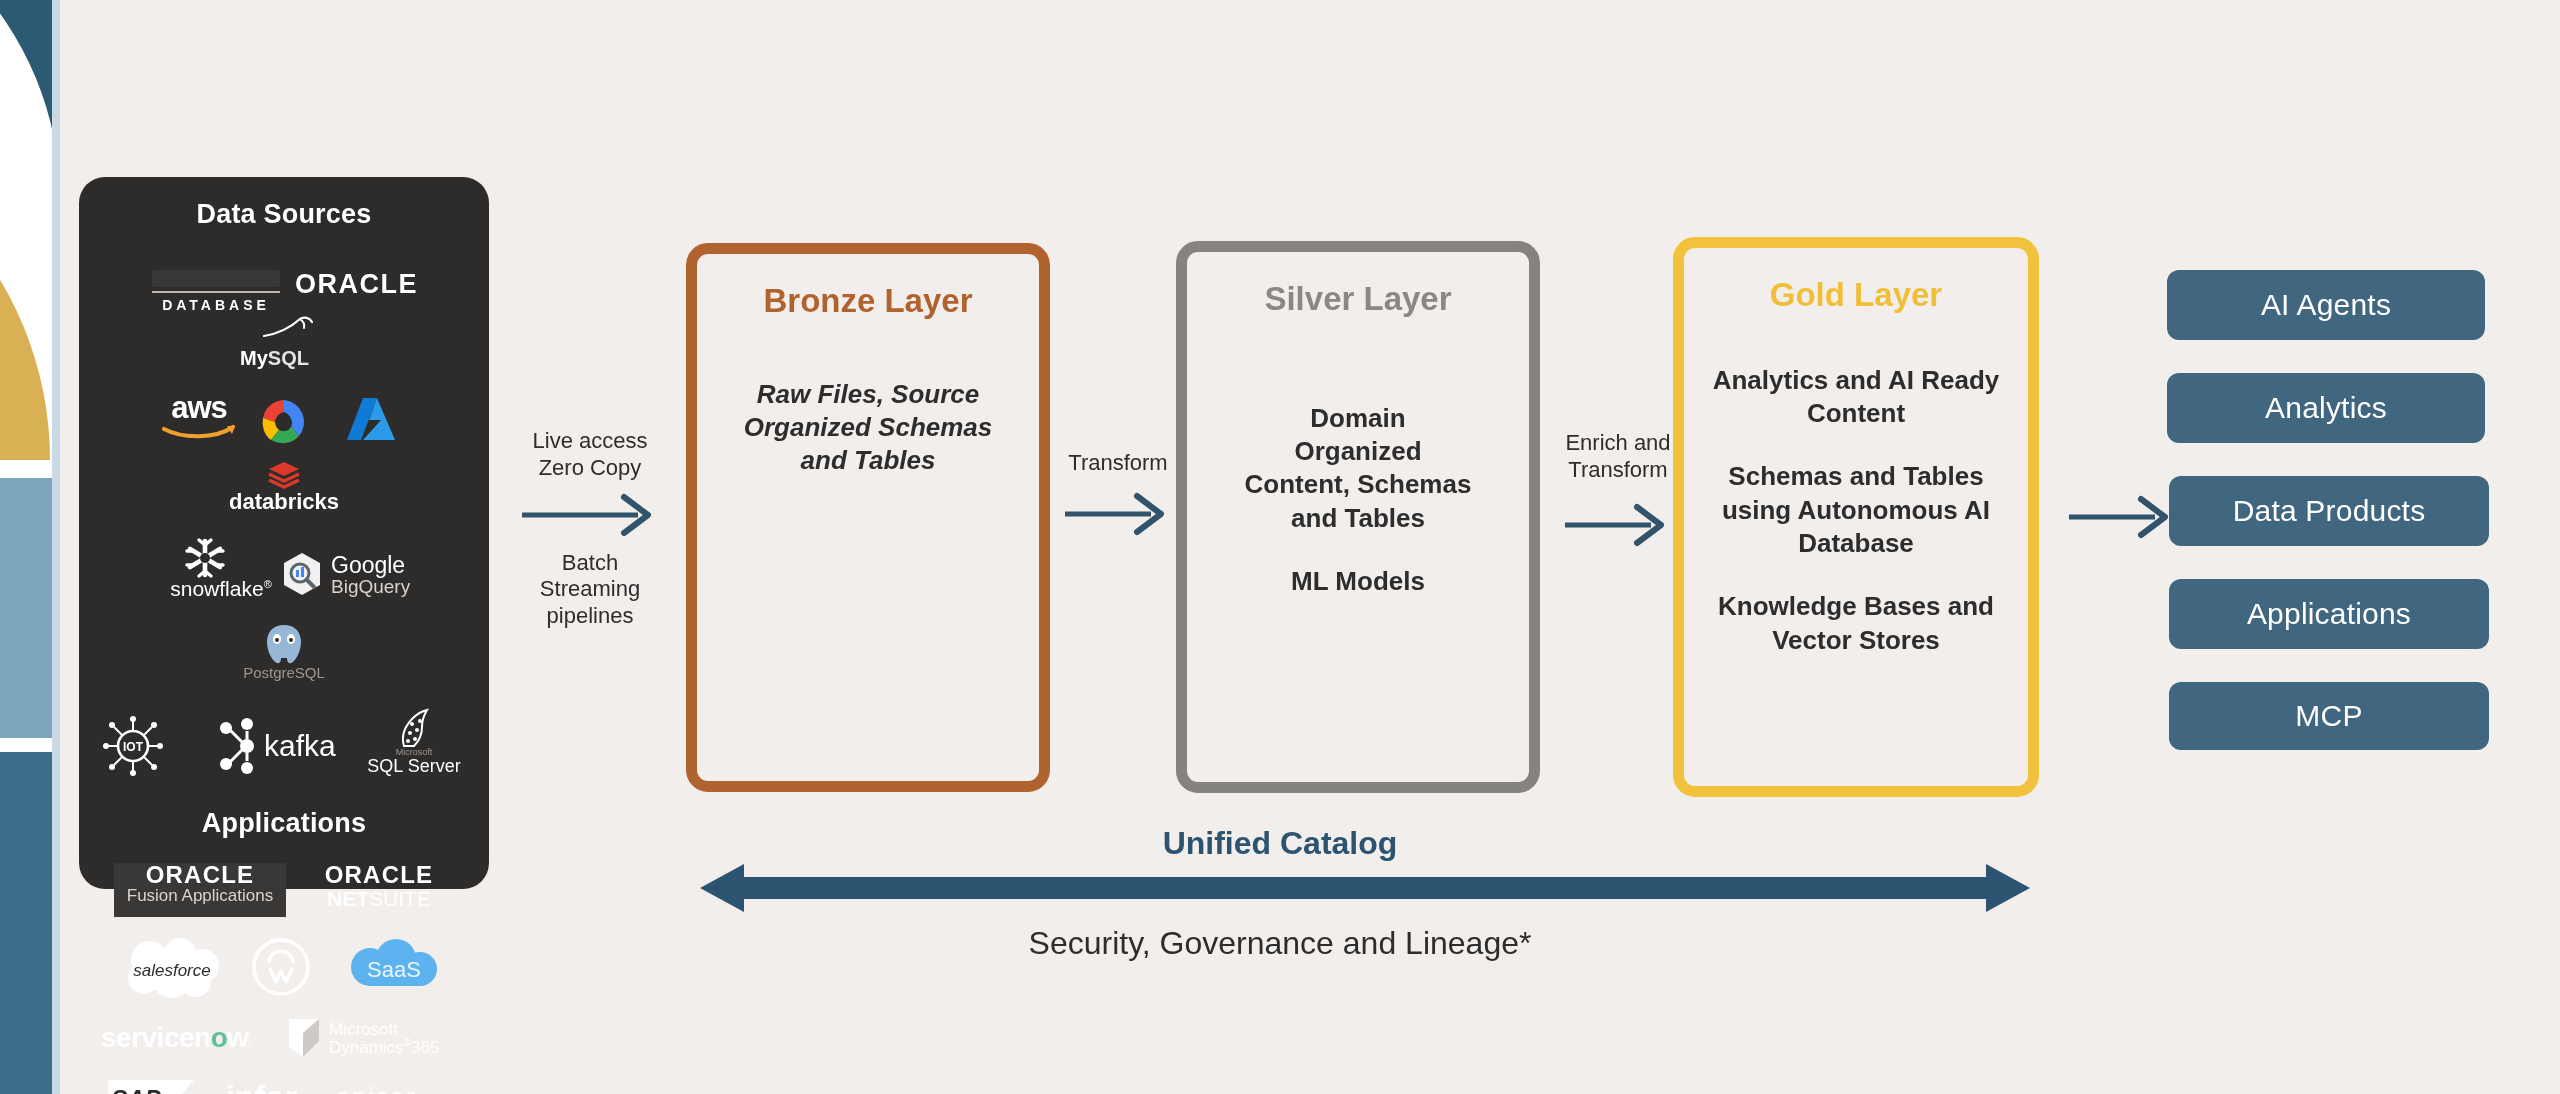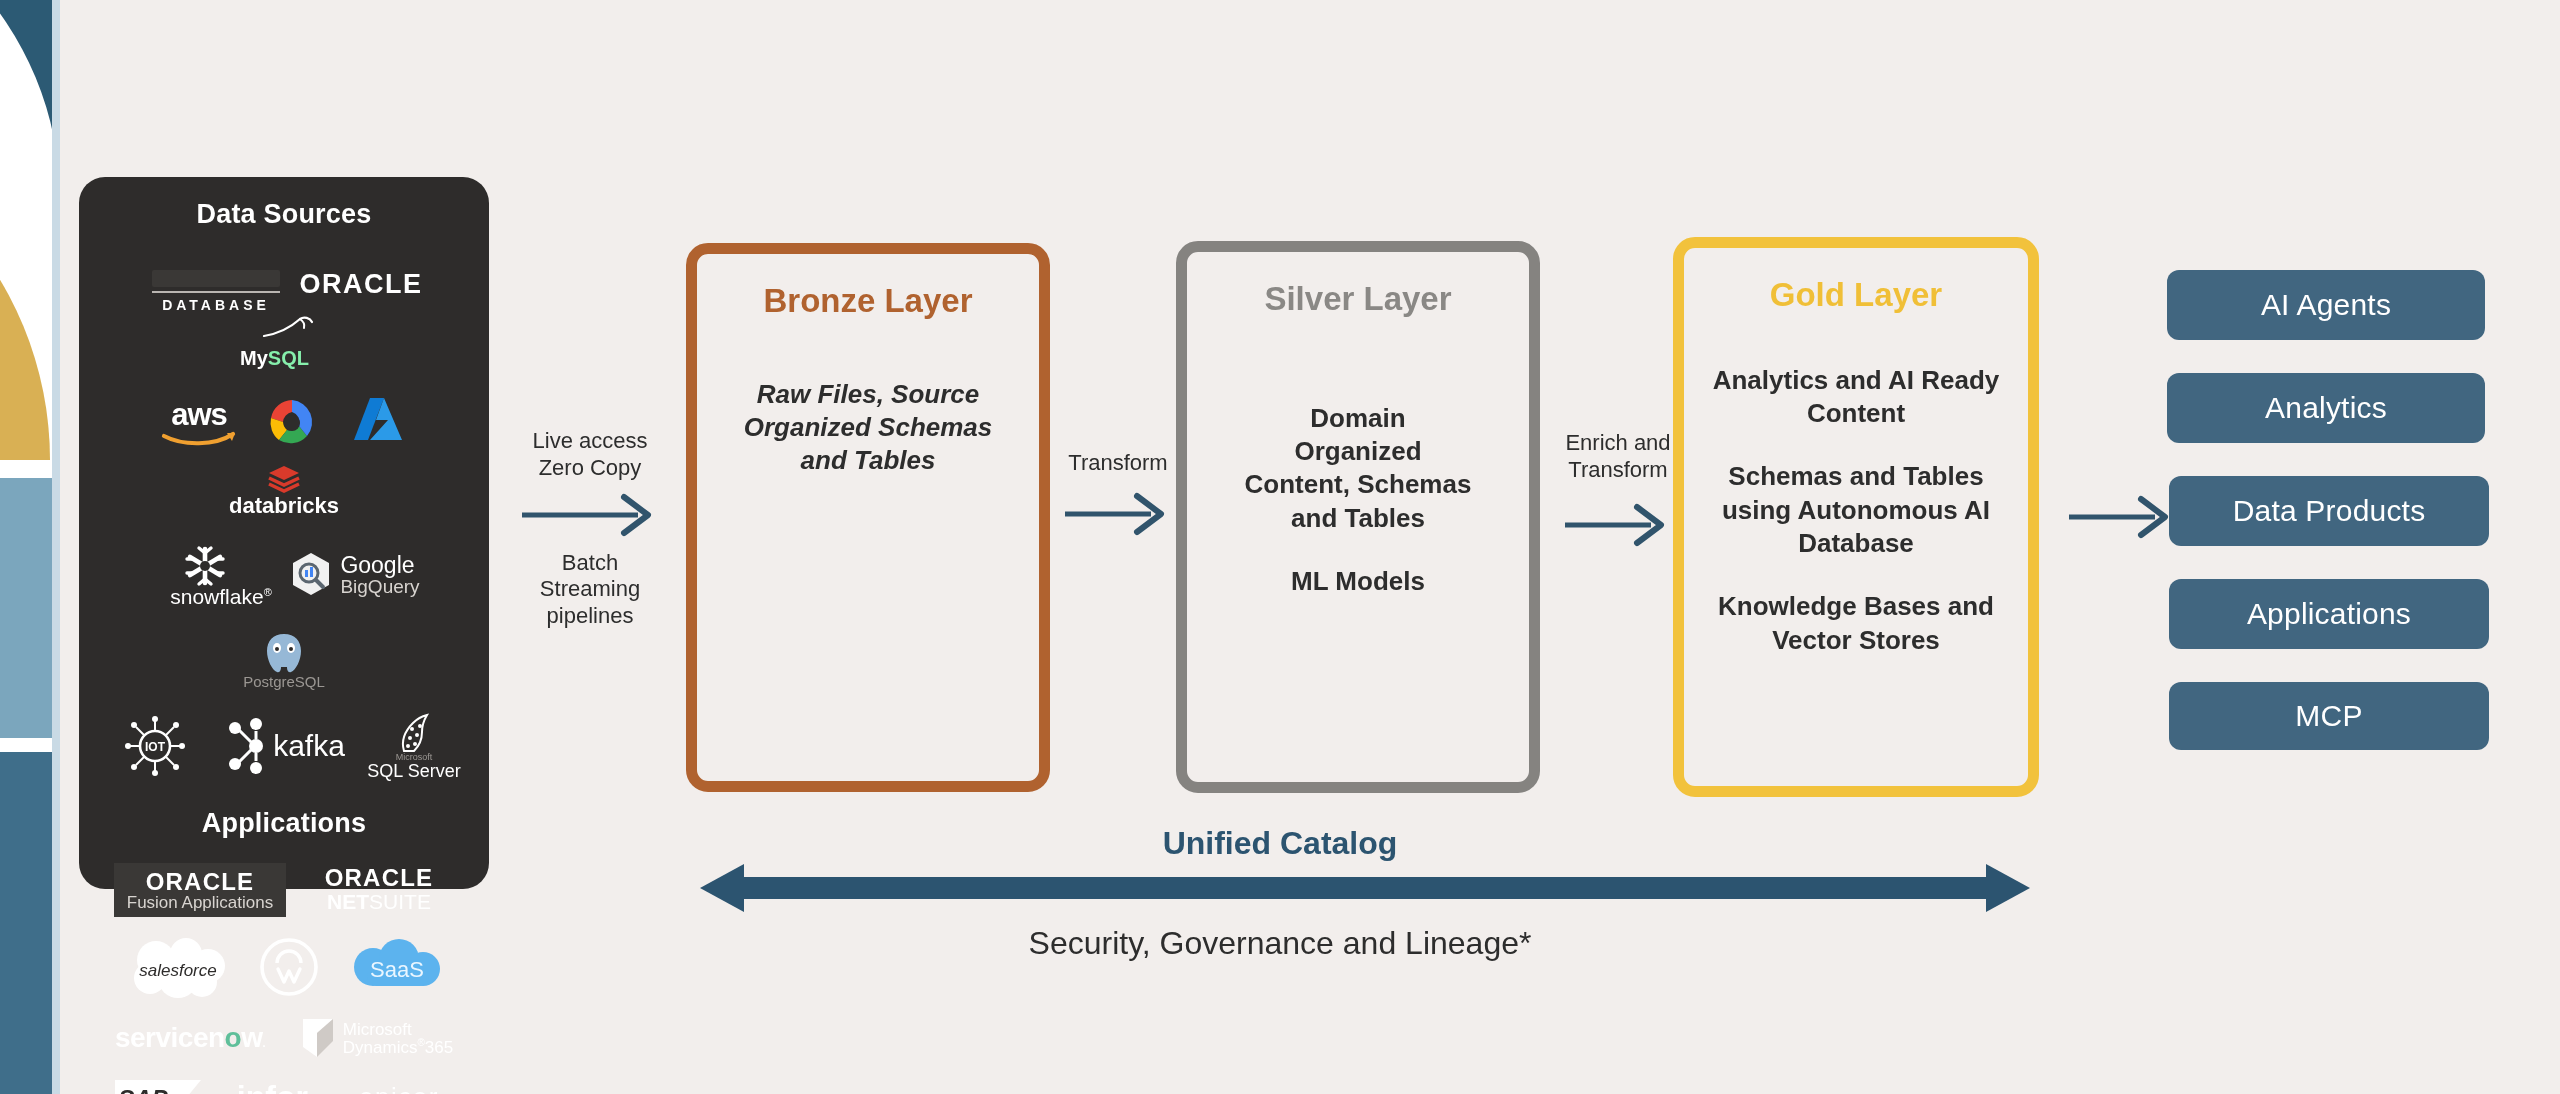--- a/index.html
+++ b/index.html
@@ -20,21 +20,21 @@
     position:absolute; left:79px; top:177px;
     width:410px; height:712px;
     background:#2e2c2b; border-radius:26px;
     padding:22px 18px 18px;
   }
   .panel-title {
     color:#ffffff; font-size:27px; font-weight:bold;
     text-align:center; letter-spacing:.2px;
   }
   .logo-grid { display:flex; flex-wrap:wrap; justify-content:center; align-items:center; }
-  .logo-cell { display:flex; align-items:center; justify-content:center; }
+  .logo-cell { display:flex; align-items:center; justify-content:flex-start; }
 
   
   .l-wm { color:#fff; font-weight:bold; line-height:1; }
   .muted { color:#9b9793; }
 
   
   .layer {
     position:absolute; background:#f2eeec;
     border-radius:22px; border-style:solid;
     display:flex; flex-direction:column; align-items:center;
@@ -103,21 +103,21 @@
       </div>
       <div class="logo-cell" style="width:132px; height:56px;">
         <div class="l-wm" style="font-size:27px; letter-spacing:1.5px;">ORACLE</div>
       </div>
       <div class="logo-cell" style="width:92px; height:58px; position:relative;">
         <svg width="56" height="24" viewBox="0 0 56 24" style="position:absolute; top:0; left:22px;">
           <path d="M4 20 C16 18 30 12 40 3 C44 0 50 2 52 6" stroke="#ffffff" stroke-width="2.2" fill="none" stroke-linecap="round"></path>
           <path d="M40 3 C43 5 45 8 44 12" stroke="#ffffff" stroke-width="2" fill="none" stroke-linecap="round"></path>
         </svg>
         <div style="position:absolute; bottom:4px; left:2px; font-size:20px; font-weight:bold;">
-          <span style="color:#ffffff;">My</span><span style="color:#86efac;">SQL</span>
+          <span style="color:#ffffff;">My</span><span style="color:#e5e5e5;">SQL</span>
         </div>
       </div>
     </div>
 
     <div class="logo-grid" style="margin-top:18px; gap:8px;">
       <div class="logo-cell" style="width:92px; height:60px; flex-direction:column;">
         <div class="l-wm" style="font-size:31px; letter-spacing:-1px;">aws</div>
         <svg width="76" height="15" viewBox="0 0 76 15" style="margin-top:1px;">
           <path d="M3 5 C22 15 54 15 72 3" stroke="#f0a030" stroke-width="4.2" fill="none" stroke-linecap="round"></path>
           <path d="M66 2 L74 2 L71 10 Z" fill="#f0a030"></path>

